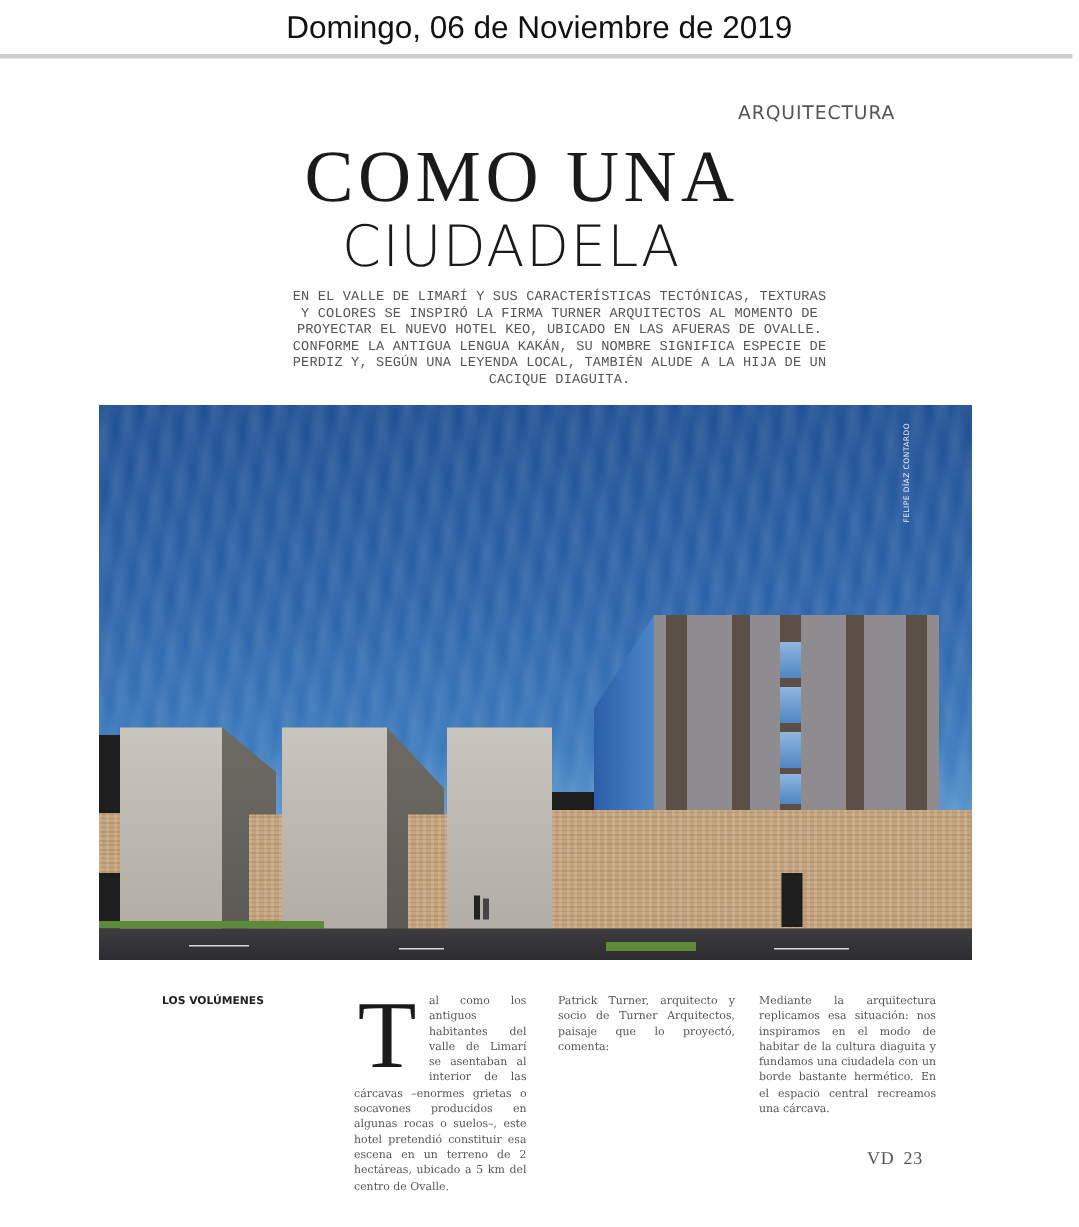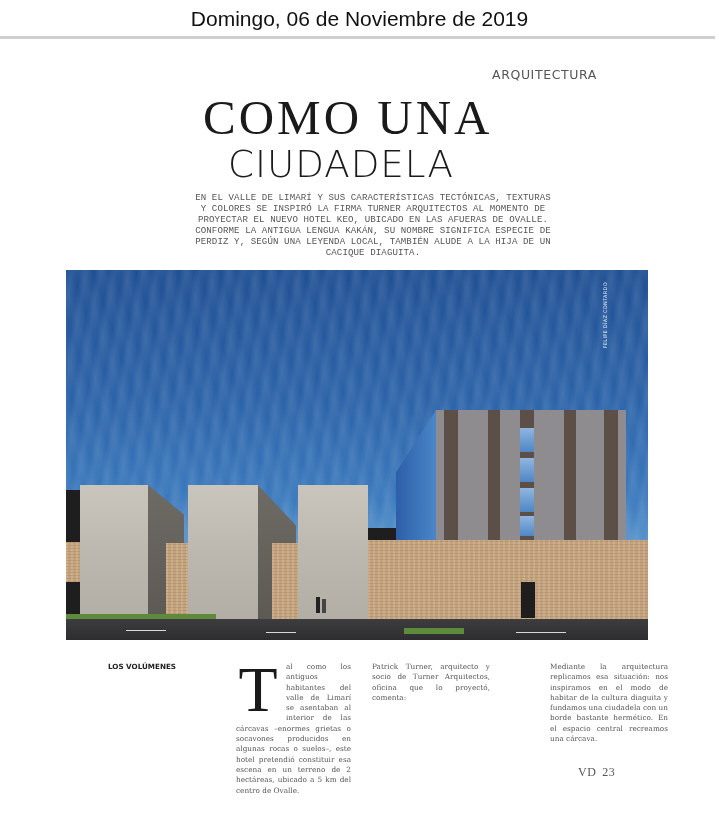--- a/index.html
+++ b/index.html
@@ -72,21 +72,21 @@
     position: absolute; left: 108px; top: 662px; width: 78px;
     font-family: "DejaVu Sans", sans-serif; font-size: 7.2px; line-height: 10.3px; color: #555;
   }
   .caption-head { font-weight: bold; color: #222; display: block; }
   .col {
     position: absolute; top: 662px; font-family: "DejaVu Serif", serif;
     font-size: 7.3px; line-height: 10.3px; color: #555; text-align: justify;
   }
   .col1 { left: 236px; width: 115px; }
   .col2 { left: 372px; width: 118px; }
-  .col3 { left: 506px; width: 118px; margin-left: 44px; }
+  .col3 { left: 506px; width: 118px; }
   .dropcap {
     float: left; font-family: "Liberation Serif", serif; font-size: 64px; line-height: 52px;
     color: #1a1a1a; margin-right: 6px; margin-top: 2px; height: 52px; width: 44px; text-align: center;
   }
   .col p { margin: 0; }
   .indent { text-indent: 8px; }
   .folio {
     position: absolute; left: 578px; top: 765px;
     font-family: "Liberation Serif", serif; font-size: 12px; color: #555; letter-spacing: 0.5px; text-align: right;
   }
@@ -152,21 +152,21 @@
 <div class="caption">
   <span class="caption-head">LOS VOLÚMENES</span>
 </div>
 
 <div class="col col1">
   <span class="dropcap">T</span>
   <p>al como los antiguos habitantes del valle de Limarí se asentaban al interior de las cárcavas –enormes grietas o socavones producidos en algunas rocas o suelos–, este hotel pretendió constituir esa escena en un terreno de 2 hectáreas, ubicado a 5 km del centro de Ovalle.</p>
 </div>
 
 <div class="col col2">
-  <p>Patrick Turner, arquitecto y socio de Turner Arquitectos, oficina que lo proyectó, comenta:</p>
+  <p>Patrick Turner, arquitecto y socio de Turner Arquitectos, paisaje que lo proyectó, comenta:</p>
 </div>
 
 <div class="col col3">
   <p>Mediante la arquitectura replicamos esa situación: nos inspiramos en el modo de habitar de la cultura diaguita y fundamos una ciudadela con un borde bastante hermético. En el espacio central recreamos una cárcava.</p>
 </div>
 
 <div class="folio">
   <span>VD</span><span class="pg">23</span>
 </div>
 

